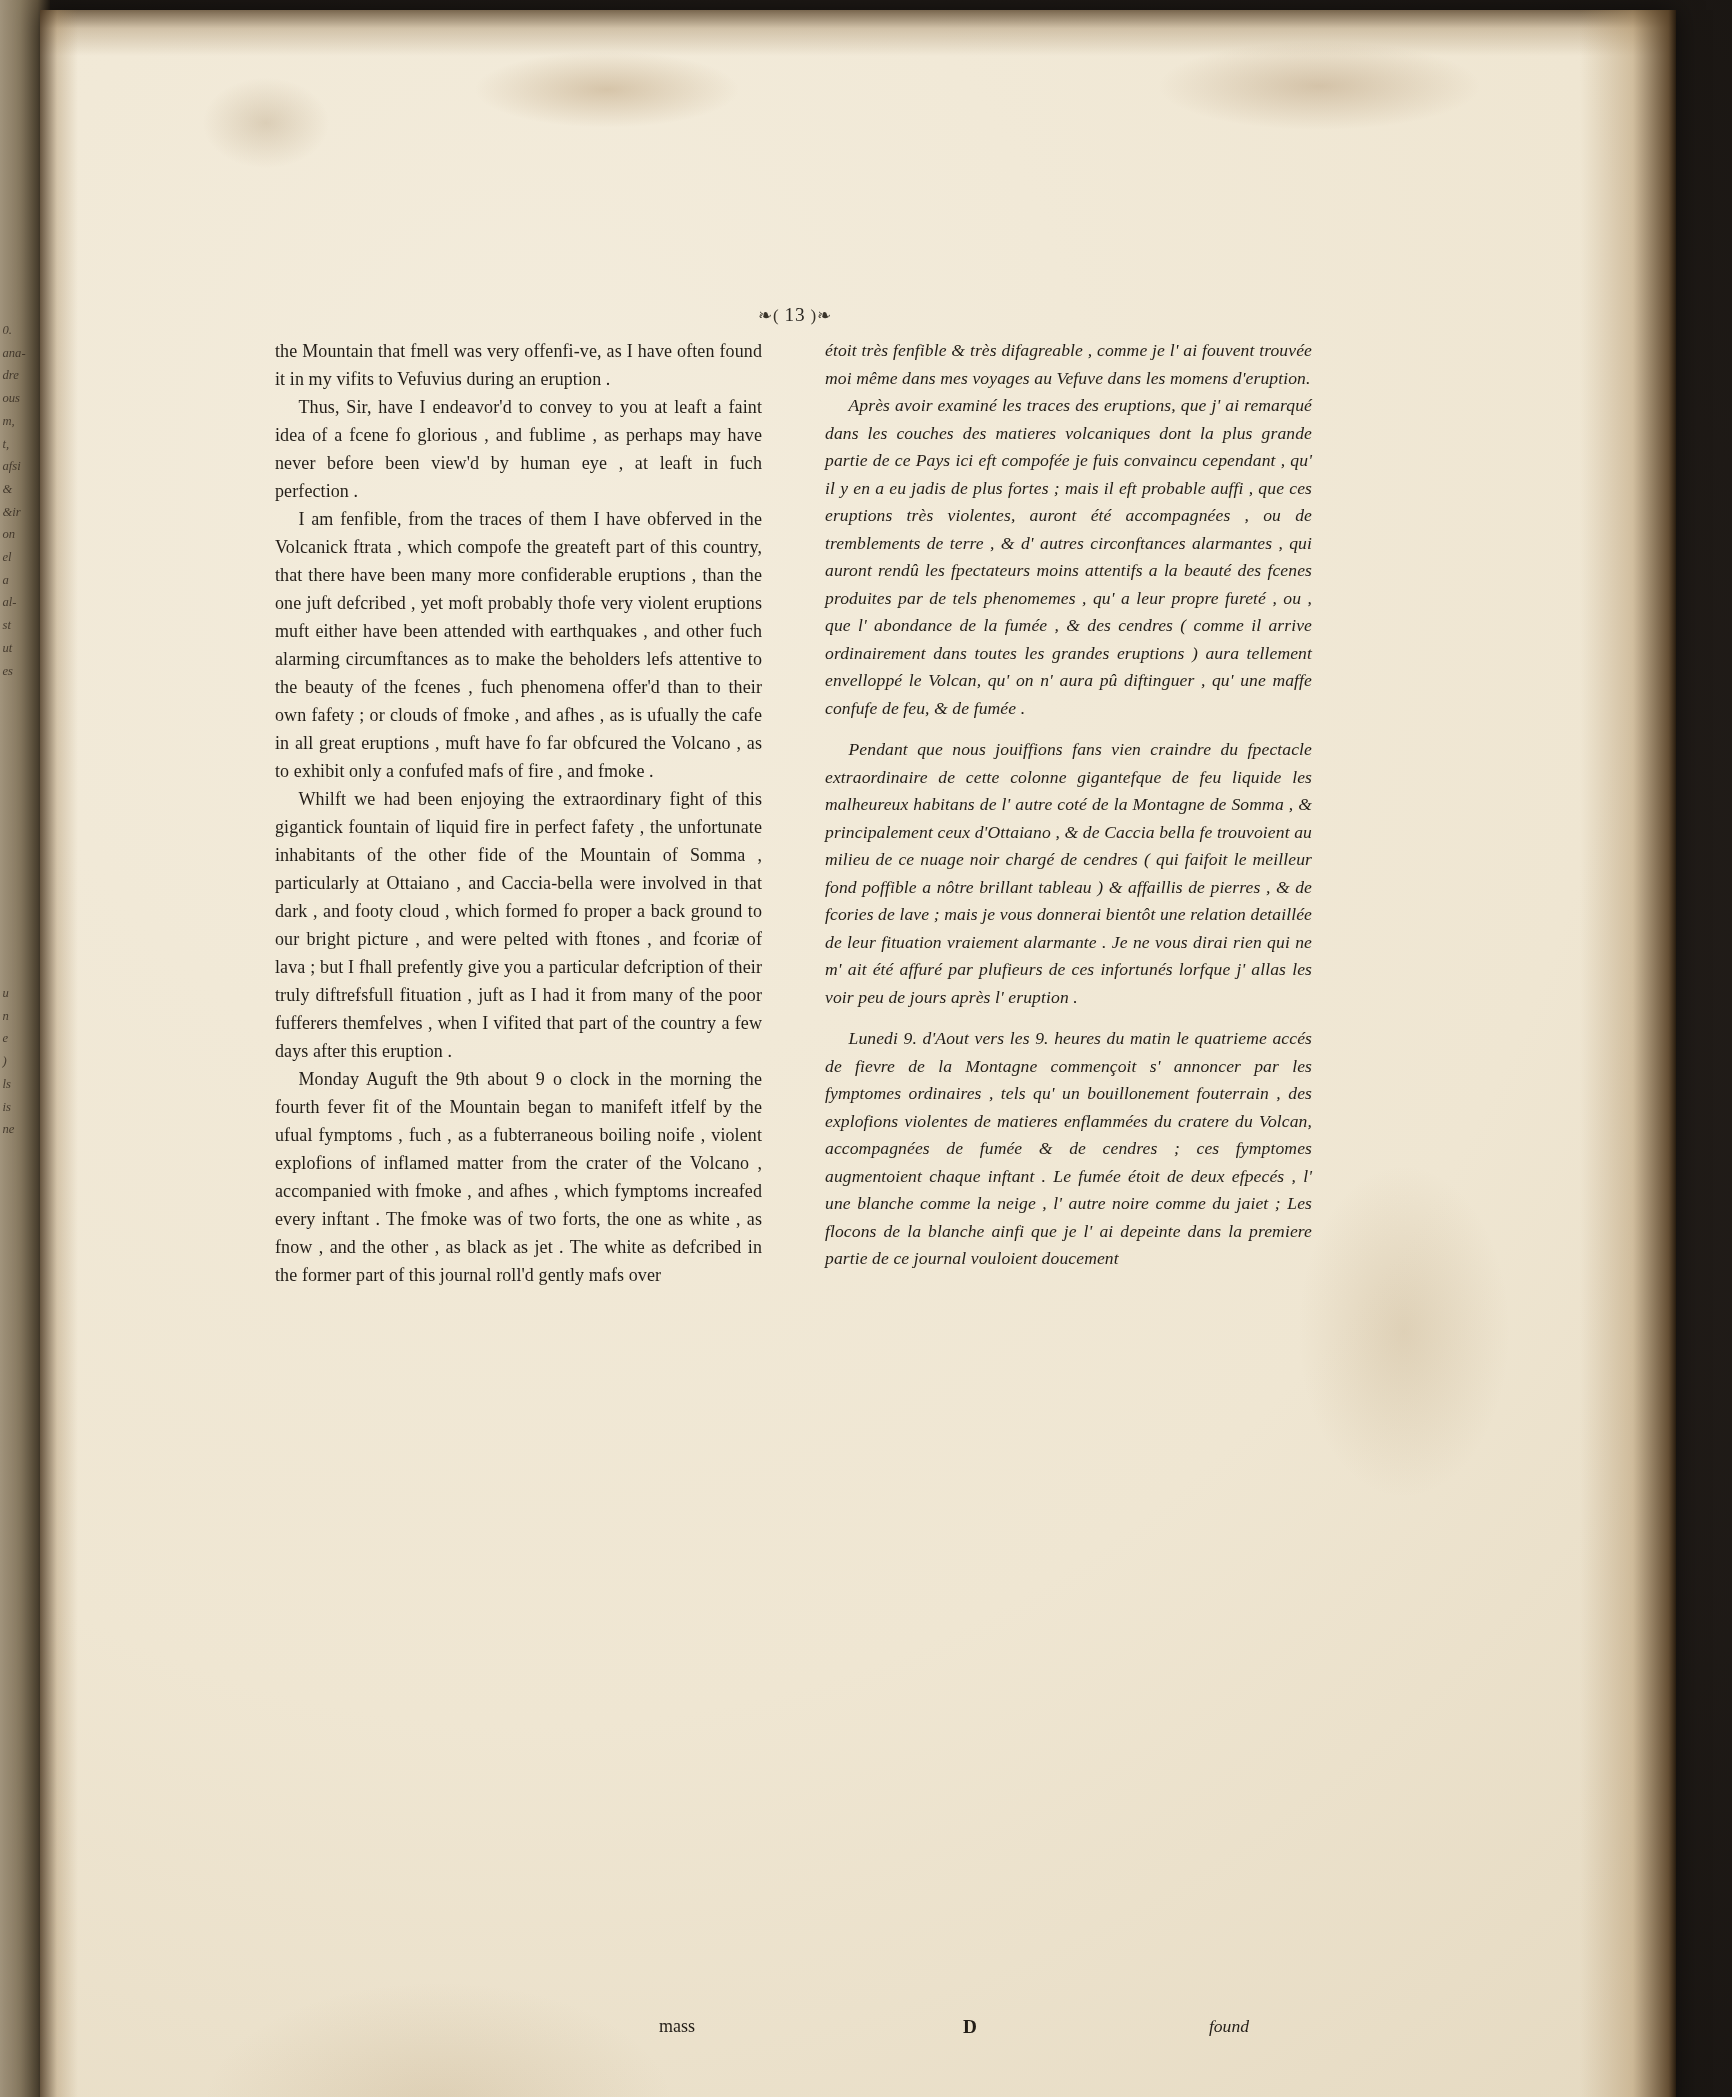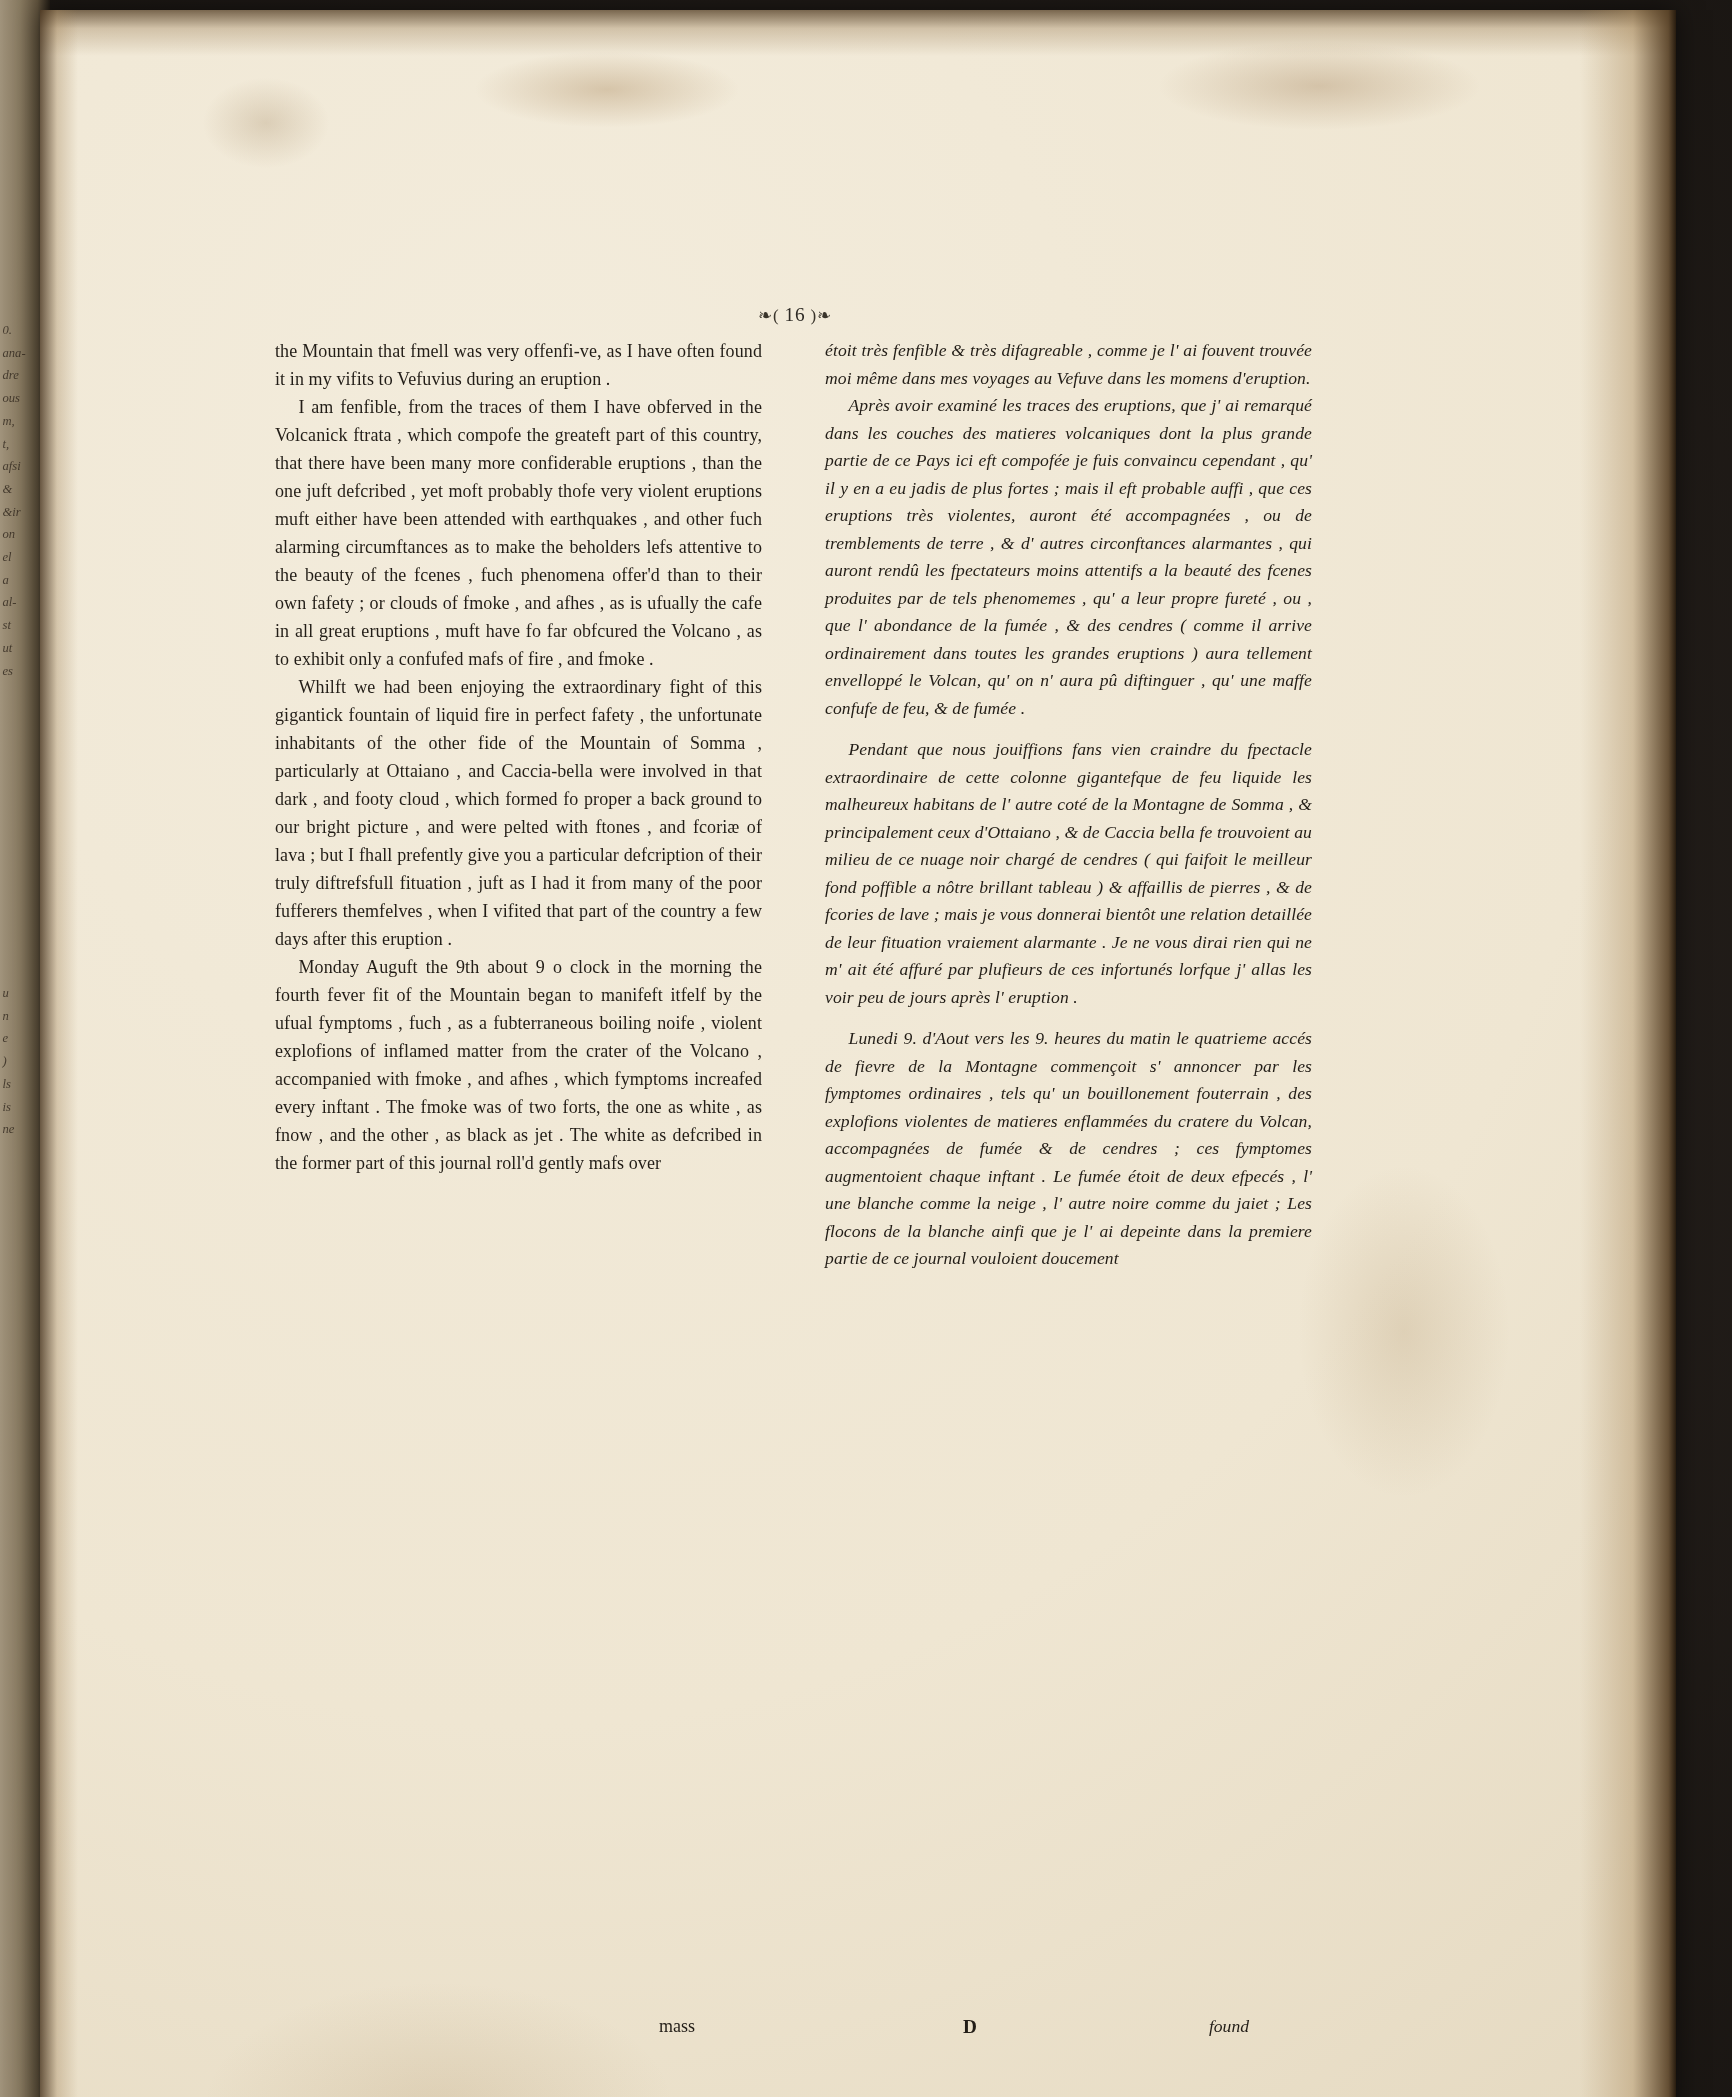--- a/index.html
+++ b/index.html
@@ -225,27 +225,28 @@
 
     <div class="stain s6"></div>
 
     <div class="leaf-top-edge"></div>
     <div class="leaf-left-edge"></div>
     <div class="leaf-right-edge"></div>
 
     <div class="text-area">
 
       <div class="folio">
-        <span class="orn">❧( </span><span>16</span><span class="orn"> )❧</span>
+        <span class="orn">❧( </span><span>13</span><span class="orn"> )❧</span>
       </div>
 
       <div class="columns">
 
         <div class="col col-en">
           <p class="first">the Mountain that fmell was very offenfi-ve, as I have often found it in my vifits to Vefuvius during an eruption .</p>
+          <p>Thus, Sir, have I endeavor'd to convey to you at leaft a faint idea of a fcene fo glorious , and fublime , as perhaps may have never before been view'd by human eye , at leaft in fuch perfection .</p>
           <p>I am fenfible, from the traces of them I have obferved in the Volcanick ftrata , which compofe the greateft part of this country, that there have been many more confiderable eruptions , than the one juft defcribed , yet moft probably thofe very violent eruptions muft either have been attended with earthquakes , and other fuch alarming circumftances as to make the beholders lefs attentive to the beauty of the fcenes , fuch phenomena offer'd than to their own fafety ; or clouds of fmoke , and afhes , as is ufually the cafe in all great eruptions , muft have fo far obfcured the Volcano , as to exhibit only a confufed mafs of fire , and fmoke .</p>
           <p>Whilft we had been enjoying the extraordinary fight of this gigantick fountain of liquid fire in perfect fafety , the unfortunate inhabitants of the other fide of the Mountain of Somma , particularly at Ottaiano , and Caccia-bella were involved in that dark , and footy cloud , which formed fo proper a back ground to our bright picture , and were pelted with ftones , and fcoriæ of lava ; but I fhall prefently give you a particular defcription of their truly diftrefsfull fituation , juft as I had it from many of the poor fufferers themfelves , when I vifited that part of the country a few days after this eruption .</p>
           <p>Monday Auguft the 9th about 9 o clock in the morning the fourth fever fit of the Mountain began to manifeft itfelf by the ufual fymptoms , fuch , as a fubterraneous boiling noife , violent explofions of inflamed matter from the crater of the Volcano , accompanied with fmoke , and afhes , which fymptoms increafed every inftant . The fmoke was of two forts, the one as white , as fnow , and the other , as black as jet . The white as defcribed in the former part of this journal roll'd gently mafs over</p>
         </div>
 
         <div class="col col-fr">
           <p class="first">étoit très fenfible &amp; très difagreable , comme je l' ai fouvent trouvée moi même dans mes voyages au Vefuve dans les momens d'eruption.</p>
           <p>Après avoir examiné les traces des eruptions, que j' ai remarqué dans les couches des matieres volcaniques dont la plus grande partie de ce Pays ici eft compofée je fuis convaincu cependant , qu' il y en a eu jadis de plus fortes ; mais il eft probable auffi , que ces eruptions très violentes, auront été accompagnées , ou de tremblements de terre , &amp; d' autres circonftances alarmantes , qui auront rendû les fpectateurs moins attentifs a la beauté des fcenes produites par de tels phenomemes , qu' a leur propre fureté , ou , que l' abondance de la fumée , &amp; des cendres ( comme il arrive ordinairement dans toutes les grandes eruptions ) aura tellement envelloppé le Volcan, qu' on n' aura pû diftinguer , qu' une maffe confufe de feu, &amp; de fumée .</p>
           <p class="spaced">Pendant que nous jouiffions fans vien craindre du fpectacle extraordinaire de cette colonne gigantefque de feu liquide les malheureux habitans de l' autre coté de la Montagne de Somma , &amp; principalement ceux d'Ottaiano , &amp; de Caccia bella fe trouvoient au milieu de ce nuage noir chargé de cendres ( qui faifoit le meilleur fond poffible a nôtre brillant tableau ) &amp; affaillis de pierres , &amp; de fcories de lave ; mais je vous donnerai bientôt une relation detaillée de leur fituation vraiement alarmante . Je ne vous dirai rien qui ne m' ait été affuré par plufieurs de ces infortunés lorfque j' allas les voir peu de jours après l' eruption .</p>
           <p class="spaced">Lunedi 9. d'Aout vers les 9. heures du matin le quatrieme accés de fievre de la Montagne commençoit s' annoncer par les fymptomes ordinaires , tels qu' un bouillonement fouterrain , des explofions violentes de matieres enflammées du cratere du Volcan, accompagnées de fumée &amp; de cendres ; ces fymptomes augmentoient chaque inftant . Le fumée étoit de deux efpecés , l' une blanche comme la neige , l' autre noire comme du jaiet ; Les flocons de la blanche ainfi que je l' ai depeinte dans la premiere partie de ce journal vouloient doucement</p>

